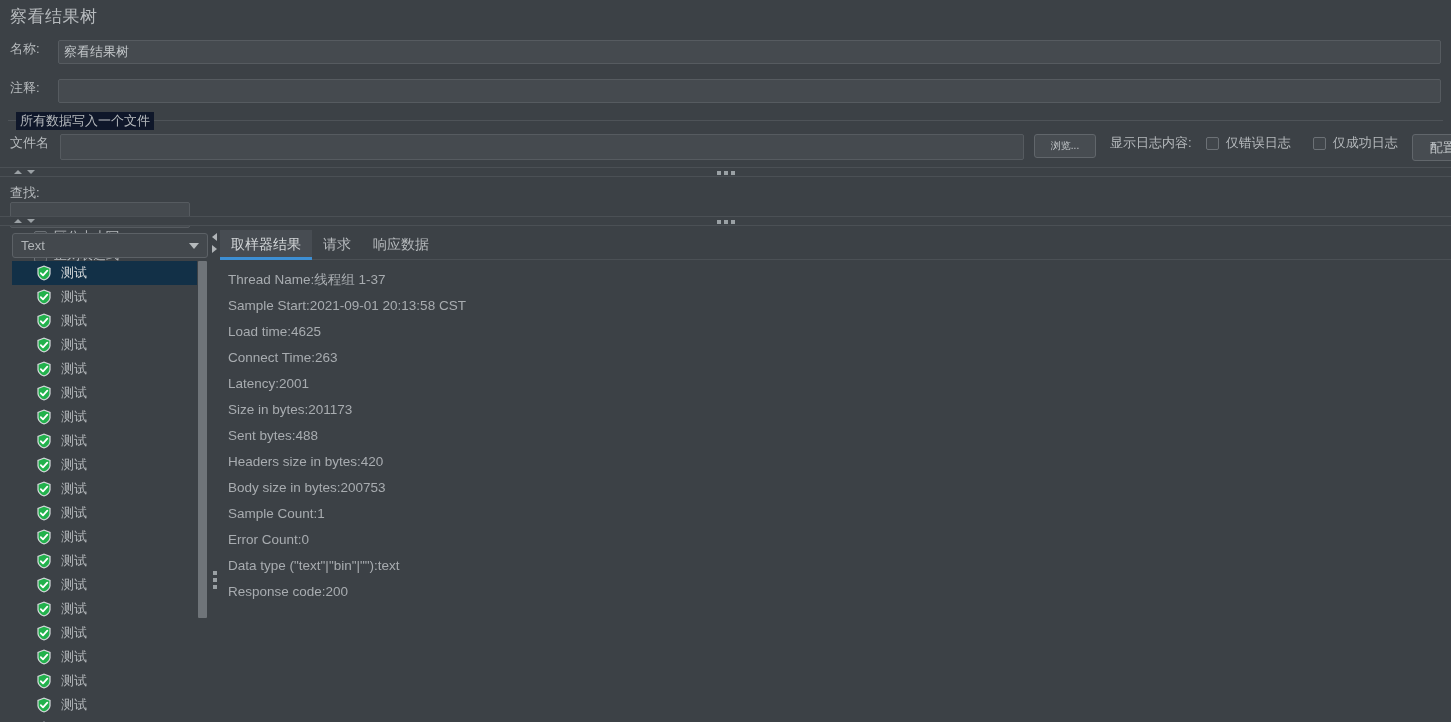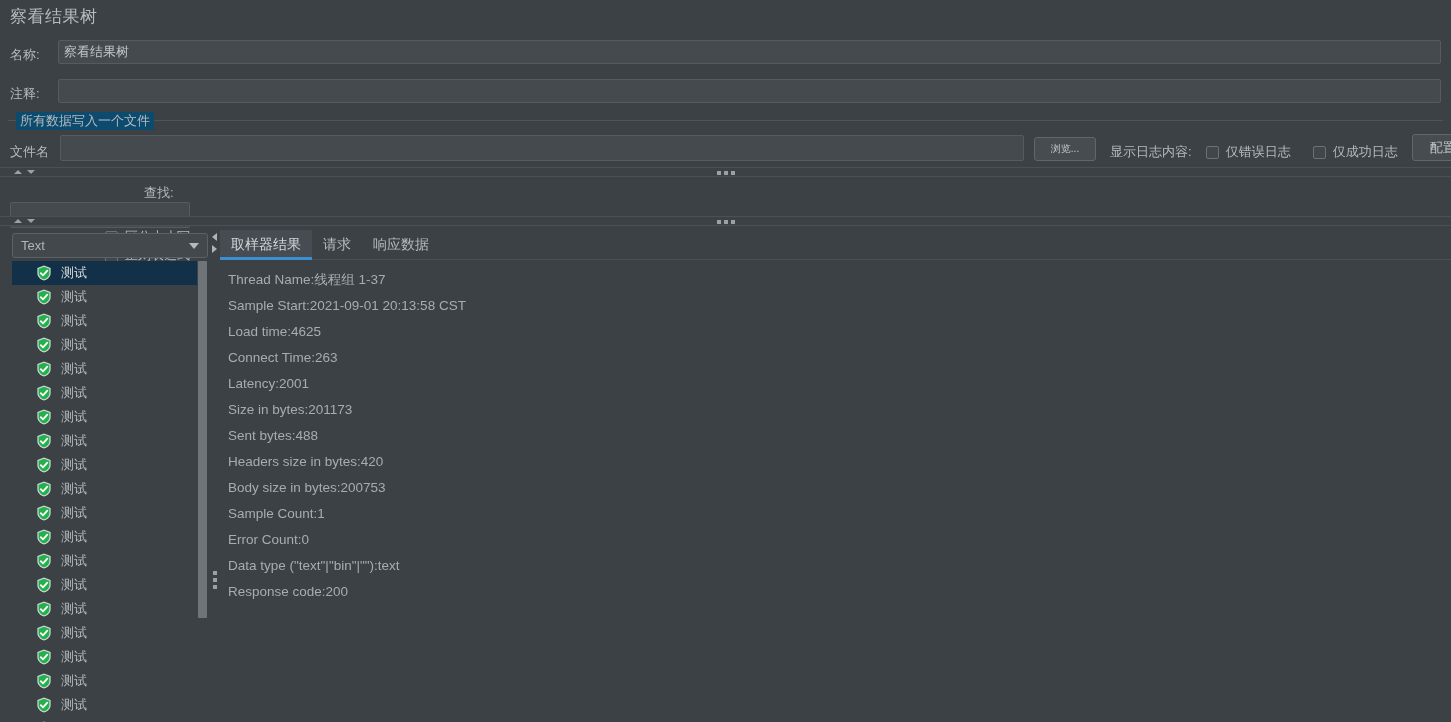--- a/index.html
+++ b/index.html
@@ -55,34 +55,34 @@
   .cbrow { display: inline-flex; align-items: center; gap: 7px; }
   .cbox {
     width: 13px; height: 13px;
     background: #41464b;
     border: 1px solid #6c7176;
     border-radius: 2px;
     display: inline-block;
   }
 
   
-  .row { position: absolute; display: flex; align-items: flex-end; }
+  .row { position: absolute; display: flex; align-items: flex-start; }
 
   
   .groupbox {
     position: absolute;
     left: 8px; top: 112px; width: 1435px; height: 58px;
   }
   .groupbox .gb-line {
     position: absolute; left: 0; top: 8px; width: 100%;
     border-top: 1px solid #4e5358;
   }
   .groupbox .gb-title {
     position: absolute; left: 8px; top: 0px;
-    background: #0c4a6e; padding: 0 4px;
+    background: #0f172a; padding: 0 4px;
     font-size: 13px; color: #b6babd;
   }
 
   
   .splitter {
     position: absolute; left: 0; width: 1451px; height: 10px;
     background: #3c4146;
     border-top: 1px solid #4b5055;
     border-bottom: 1px solid #4b5055;
   }

